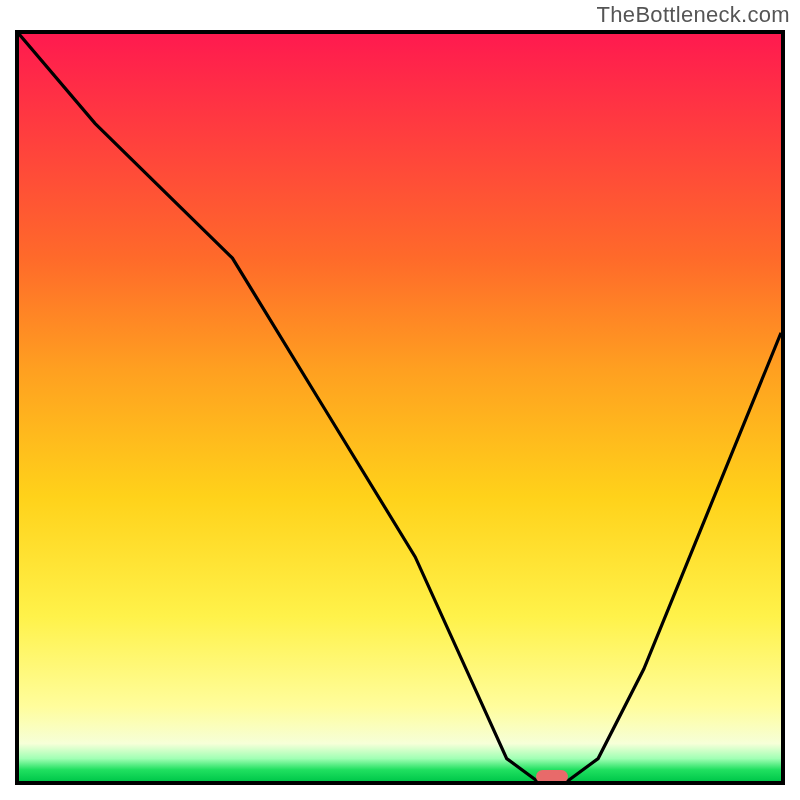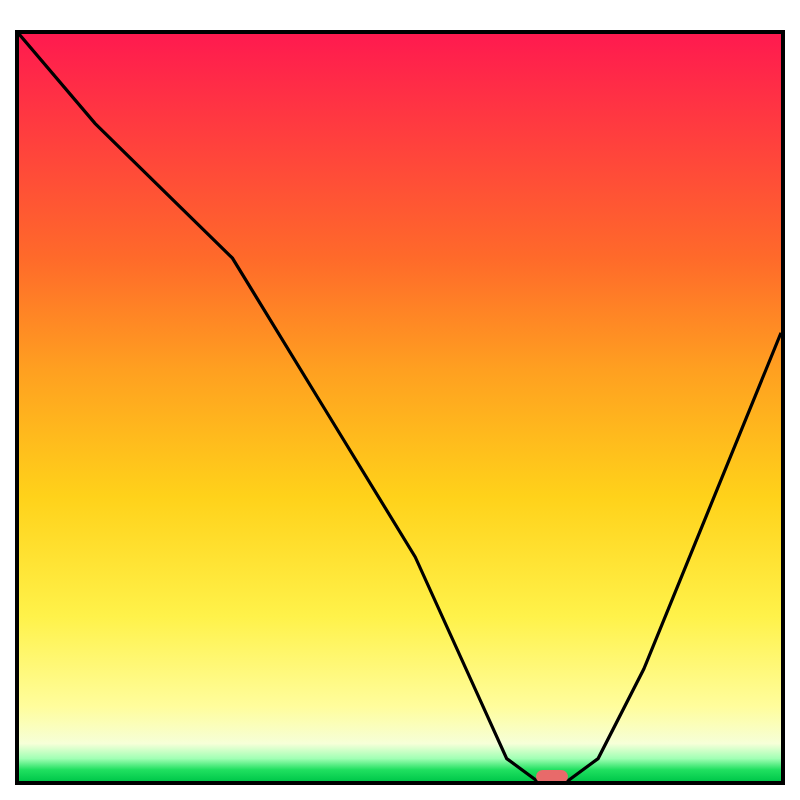--- a/index.html
+++ b/index.html
@@ -69,20 +69,21 @@
     background: #e86a6a;
     border-radius: 7px;
     z-index: 3;
   }
 </style>
 </head>
 <body>
 
 <div class="frame">
 
+  <div class="watermark">TheBottleneck.com</div>
 
   <div class="plot-border">
     <div class="gradient"></div>
 
     <svg class="curve" viewBox="0 0 762 747" preserveAspectRatio="none">
       <path id="curve-path" d="M0.0 0.0 L76.2 89.6 L152.4 164.3 L213.4 224.1 L304.8 373.5 L396.2 522.9 L457.2 657.4 L487.7 724.6 L518.2 747.0 L548.6 747.0 L579.1 724.6 L624.8 635.0 L685.8 485.6 L762.0 298.8" fill="none" stroke="#000" stroke-width="3.2"></path>
     </svg>
 
     <div class="pill" id="marker-pill" style="left: 517.4px; top: 736px; background: rgb(232, 106, 106);"></div>
   </div>

